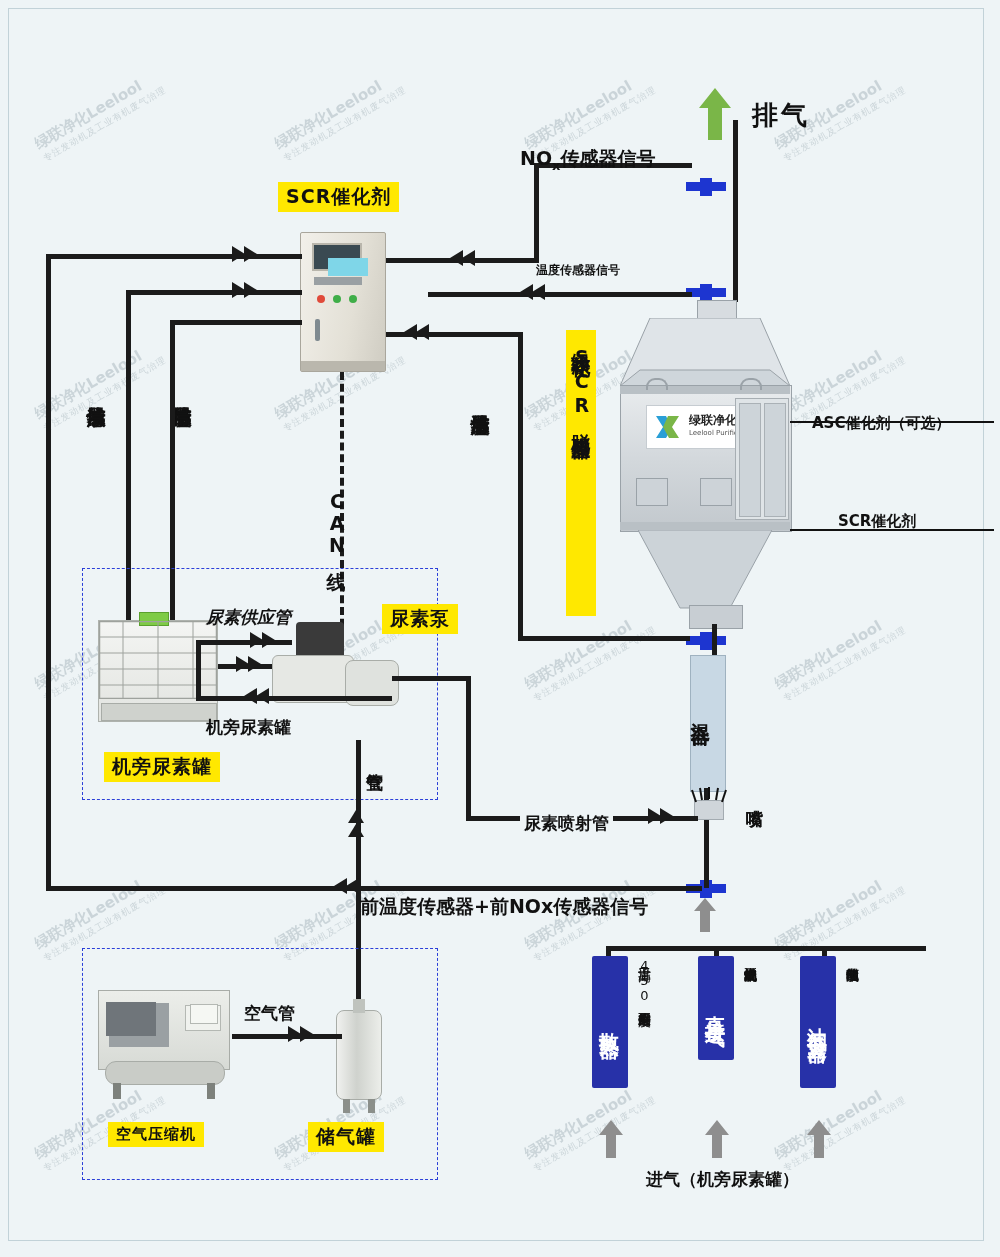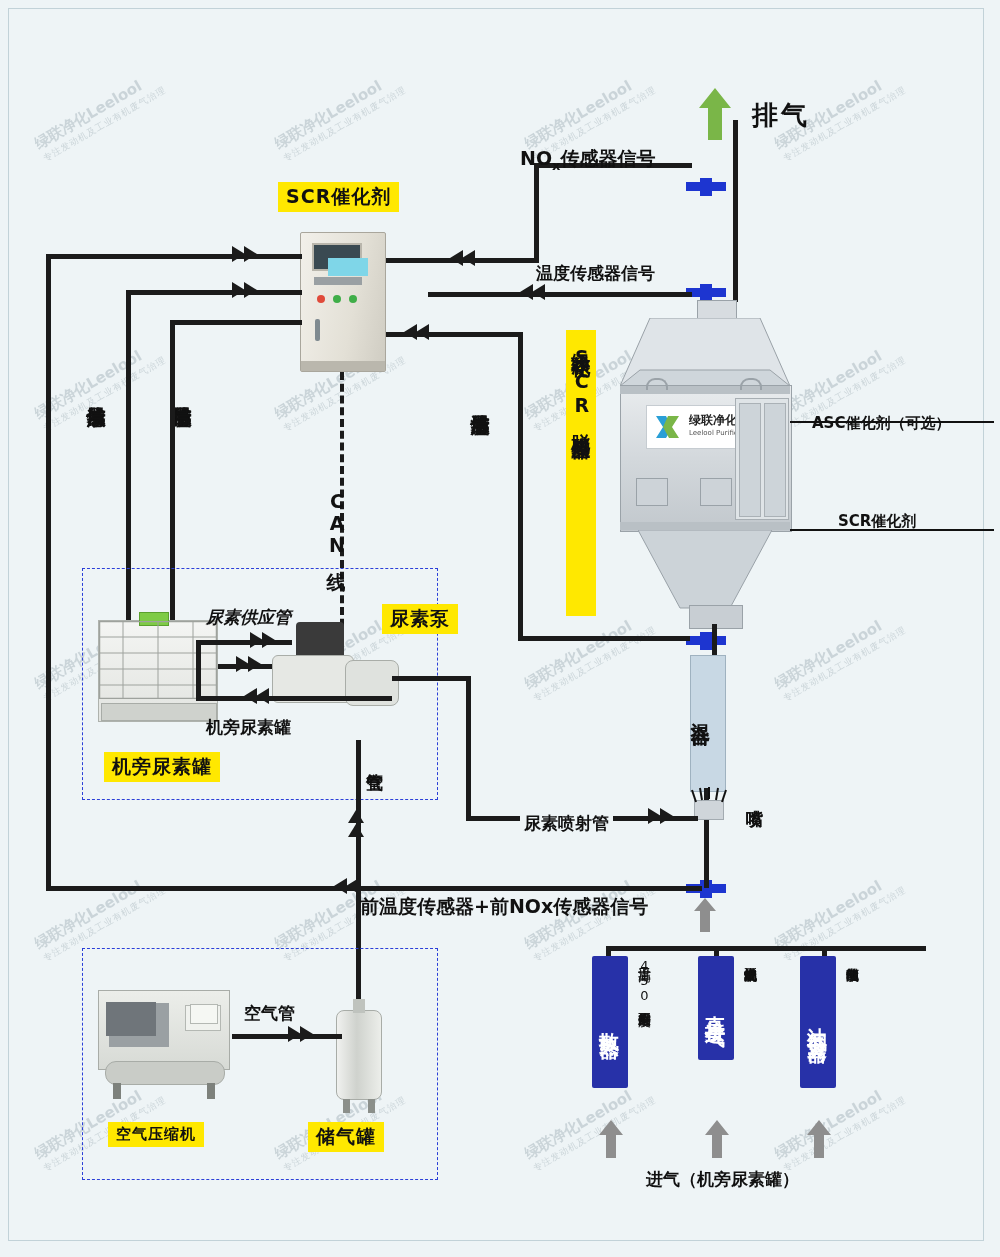--- a/index.html
+++ b/index.html
@@ -223,21 +223,21 @@
   <div class="line hline" style="left:534px;top:163px;width:158px;"></div>
   <div class="line vline" style="left:534px;top:163px;height:100px;"></div>
   <div class="line hline" style="left:386px;top:258px;width:152px;"></div>
   <div class="ah left" style="left:450px;top:250px;"></div>
   <div class="ah left" style="left:462px;top:250px;"></div>
   <div class="txt" style="left:520px;top:146px;font-size:19px;"><span>NO</span><sub style="font-size:13px;">x</sub><span>传感器信号</span></div>
 
   <div class="line hline" style="left:428px;top:292px;width:264px;"></div>
   <div class="ah left" style="left:520px;top:284px;"></div>
   <div class="ah left" style="left:532px;top:284px;"></div>
-  <div class="txt" style="left:536px;top:262px;font-size:17px;text-align:center;">温度传感器信号</div>
+  <div class="txt" style="left:536px;top:262px;font-size:12px;text-align:center;">温度传感器信号</div>
 
   <div class="line vline" style="left:46px;top:254px;height:636px;"></div>
   <div class="line hline" style="left:46px;top:254px;width:256px;"></div>
   <div class="ah right" style="left:232px;top:246px;"></div>
   <div class="ah right" style="left:244px;top:246px;"></div>
   <div class="txt vert" style="left:84px;top:392px;height:168px;font-size:19px;">液位传感器信号</div>
 
   <div class="line vline" style="left:126px;top:290px;height:420px;"></div>
   <div class="line hline" style="left:126px;top:290px;width:176px;"></div>
   <div class="ah right" style="left:232px;top:282px;"></div>

